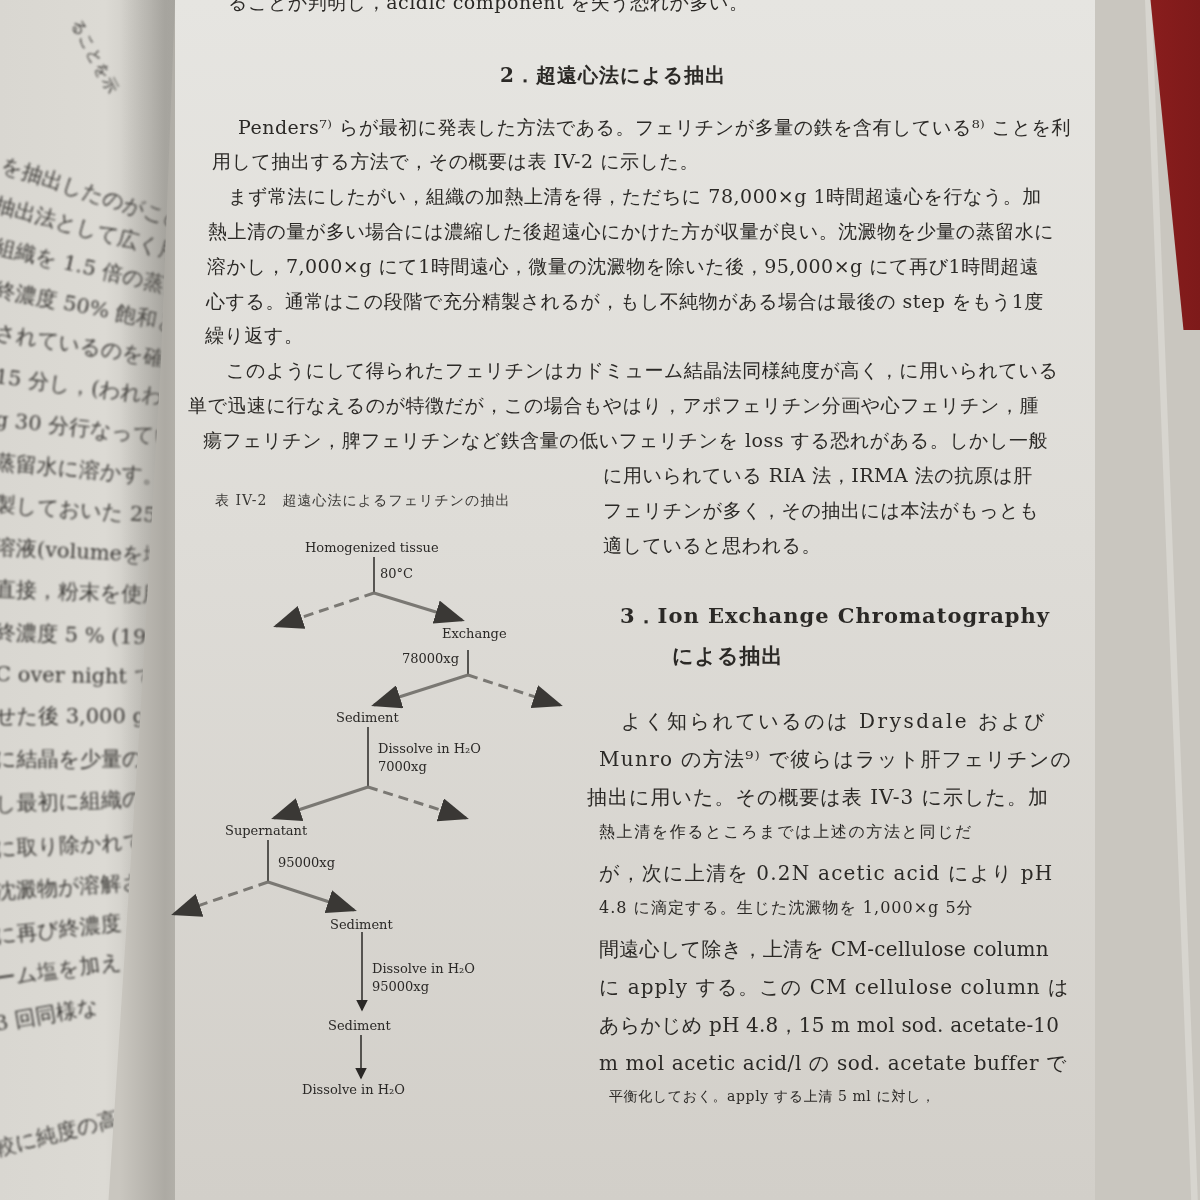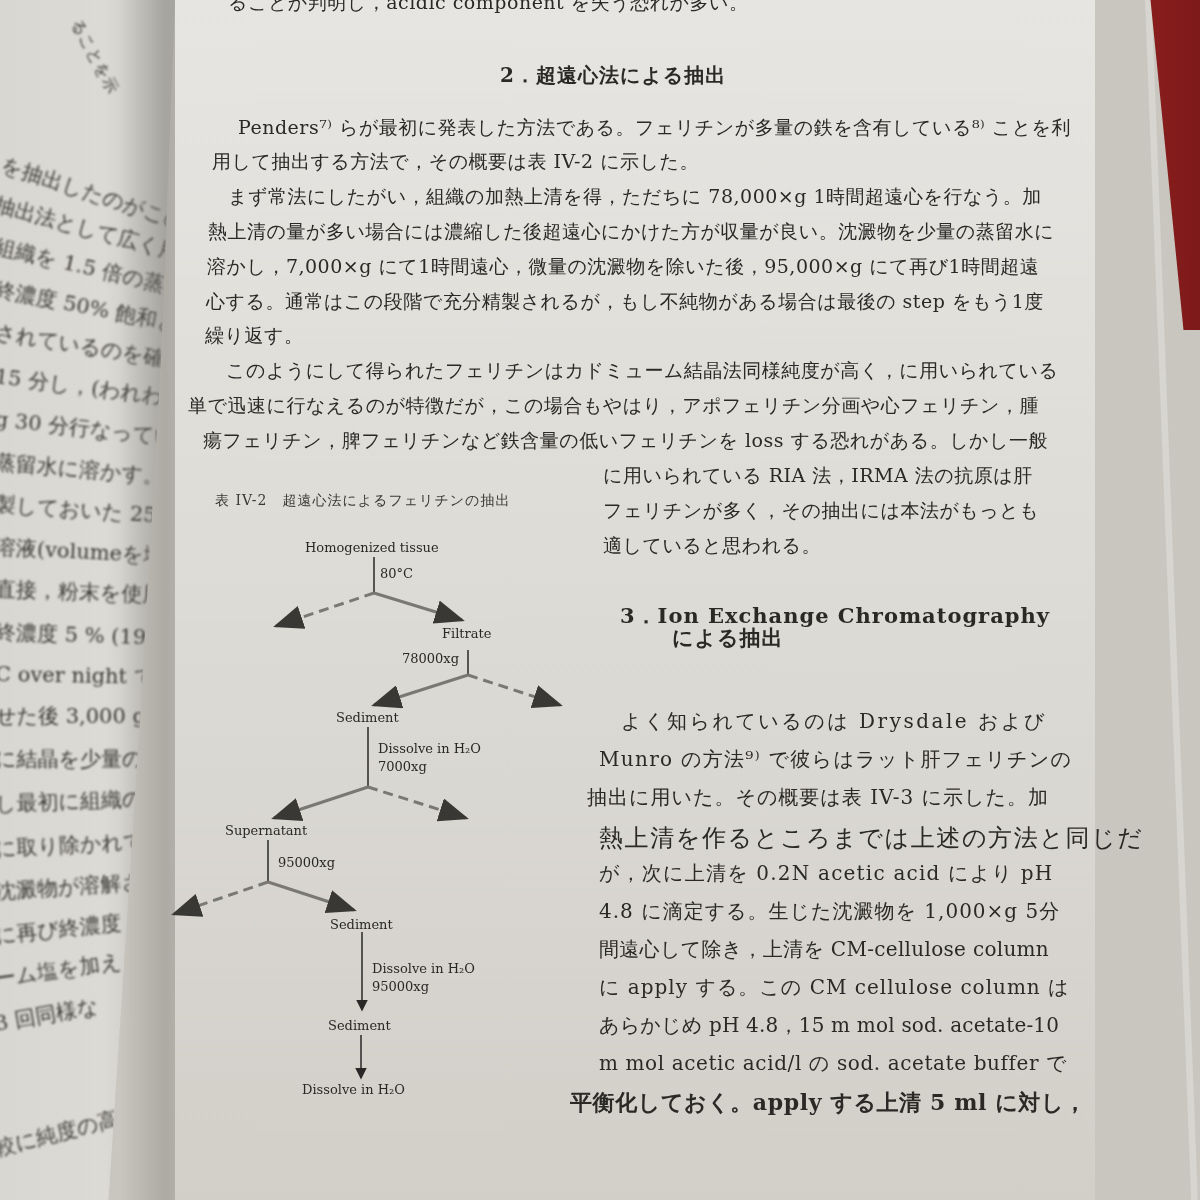--- a/index.html
+++ b/index.html
@@ -99,33 +99,33 @@
 
 <div class="txt" style="left:226px;top:358px;">このようにして得られたフェリチンはカドミューム結晶法同様純度が高く，に用いられている</div>
 <div class="txt" style="left:188px;top:393px;">単で迅速に行なえるのが特徴だが，この場合もやはり，アポフェリチン分画や心フェリチン，腫</div>
 <div class="txt" style="left:203px;top:428px;">瘍フェリチン，脾フェリチンなど鉄含量の低いフェリチンを loss する恐れがある。しかし一般</div>
 
 <div class="txt" style="left:603px;top:463px;text-align:right;">に用いられている RIA 法，IRMA 法の抗原は肝</div>
 <div class="txt" style="left:603px;top:498px;">フェリチンが多く，その抽出には本法がもっとも</div>
 <div class="txt" style="left:603px;top:533px;">適していると思われる。</div>
 
 <div class="txt h3" style="left:620px;top:602px;">3．Ion Exchange Chromatography</div>
-<div class="txt h3" style="left:672px;top:624px;">による抽出</div>
+<div class="txt h3" style="left:672px;top:642px;">による抽出</div>
 
 <div class="txt" style="left:621px;top:708px;font-size:20px;letter-spacing:2.5px;">よく知られているのは Drysdale および</div>
 <div class="txt" style="left:599px;top:746px;font-size:20px;letter-spacing:1.3px;">Munro の方法⁹⁾ で彼らはラット肝フェリチンの</div>
 <div class="txt" style="left:587px;top:784px;font-size:20px;letter-spacing:1px;">抽出に用いた。その概要は表 IV-3 に示した。加</div>
-<div class="txt" style="left:599px;top:822px;font-size:24px;letter-spacing:1.6px;">熱上清を作るところまでは上述の方法と同じだ</div>
+<div class="txt" style="left:599px;top:822px;font-size:16px;letter-spacing:1.6px;">熱上清を作るところまでは上述の方法と同じだ</div>
 <div class="txt" style="left:599px;top:860px;font-size:20px;letter-spacing:1.2px;text-align:center;">が，次に上清を 0.2N acetic acid により pH</div>
-<div class="txt" style="left:599px;top:898px;font-size:20px;letter-spacing:1px;">4.8 に滴定する。生じた沈澱物を 1,000×g 5分</div>
+<div class="txt" style="left:599px;top:898px;font-size:16px;letter-spacing:1px;">4.8 に滴定する。生じた沈澱物を 1,000×g 5分</div>
 <div class="txt" style="left:599px;top:936px;font-size:20px;letter-spacing:0.3px;">間遠心して除き，上清を CM-cellulose column</div>
 <div class="txt" style="left:599px;top:974px;font-size:20px;letter-spacing:1px;">に apply する。この CM cellulose column は</div>
 <div class="txt" style="left:599px;top:1012px;font-size:20px;letter-spacing:0.2px;">あらかじめ pH 4.8，15 m mol sod. acetate-10</div>
 <div class="txt" style="left:599px;top:1050px;font-size:20px;letter-spacing:0.6px;">m mol acetic acid/l の sod. acetate buffer で</div>
-<div class="txt" style="left:570px;top:1088px;font-size:22px;letter-spacing:0.6px;font-weight:bold;">平衡化しておく。apply する上清 5 ml に対し，</div>
+<div class="txt" style="left:609px;top:1088px;font-size:14px;letter-spacing:0.6px;">平衡化しておく。apply する上清 5 ml に対し，</div>
 
 <div class="txt caption" style="left:215px;top:492px;">表 IV-2　超遠心法によるフェリチンの抽出</div>
 
 <svg class="diagram" width="1200" height="1200">
   <defs>
     <marker id="ah" markerWidth="10" markerHeight="8" refX="9" refY="4" orient="auto">
       <path d="M0,0 L10,4 L0,8 z" fill="#3a3835"></path>
     </marker>
     <marker id="ahd" markerWidth="8" markerHeight="8" refX="7" refY="4" orient="auto">
       <path d="M0,0 L8,4 L0,8 z" fill="#2a2826"></path>
@@ -148,21 +148,21 @@
   <line x1="268" y1="882" x2="354" y2="910" stroke="#7a7873" stroke-width="3" marker-end="url(#ah)"></line>
   <line x1="268" y1="882" x2="174" y2="914" stroke="#7a7873" stroke-width="3" stroke-dasharray="10,6" marker-end="url(#ah)"></line>
 
   <line x1="362" y1="932" x2="362" y2="1010" stroke="#2a2826" stroke-width="1.5" marker-end="url(#ahd)"></line>
 
   <line x1="361" y1="1035" x2="361" y2="1078" stroke="#2a2826" stroke-width="1.5" marker-end="url(#ahd)"></line>
 </svg>
 
 <div class="diag-label" style="left:305px;top:540px;">Homogenized tissue</div>
 <div class="diag-label" style="left:380px;top:566px;">80°C</div>
-<div class="diag-label" style="left:442px;top:626px;">Filtrate</div>
+<div class="diag-label" style="left:442px;top:626px;">Exchange</div>
 <div class="diag-label" style="left:402px;top:651px;">78000xg</div>
 <div class="diag-label" style="left:336px;top:710px;">Sediment</div>
 <div class="diag-label" style="left:378px;top:741px;">Dissolve in H₂O</div>
 <div class="diag-label" style="left:378px;top:759px;">7000xg</div>
 <div class="diag-label" style="left:225px;top:823px;">Supernatant</div>
 <div class="diag-label" style="left:278px;top:855px;">95000xg</div>
 <div class="diag-label" style="left:330px;top:917px;">Sediment</div>
 <div class="diag-label" style="left:372px;top:961px;">Dissolve in H₂O</div>
 <div class="diag-label" style="left:372px;top:979px;">95000xg</div>
 <div class="diag-label" style="left:328px;top:1018px;">Sediment</div>

